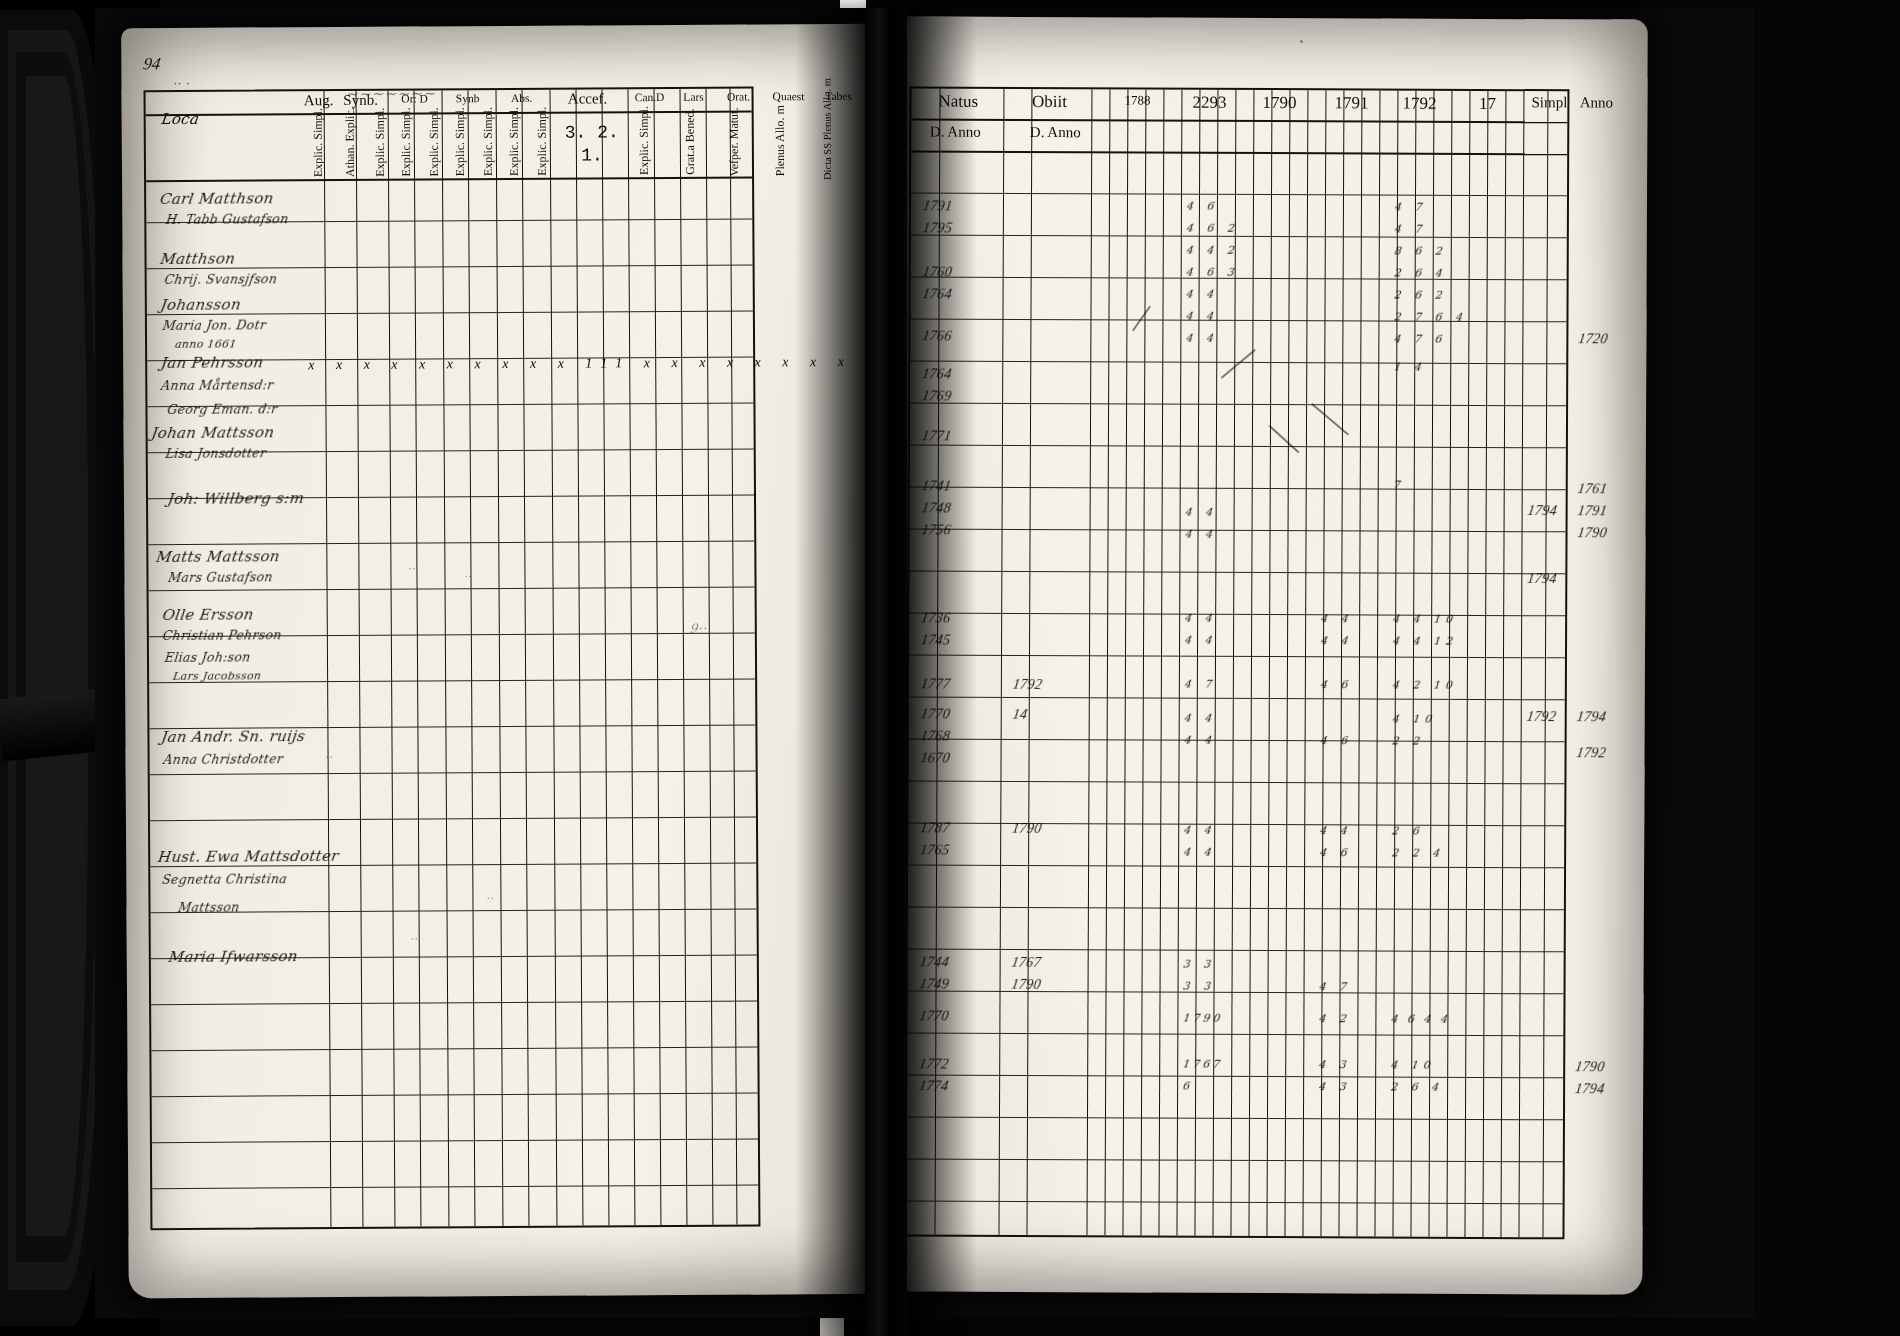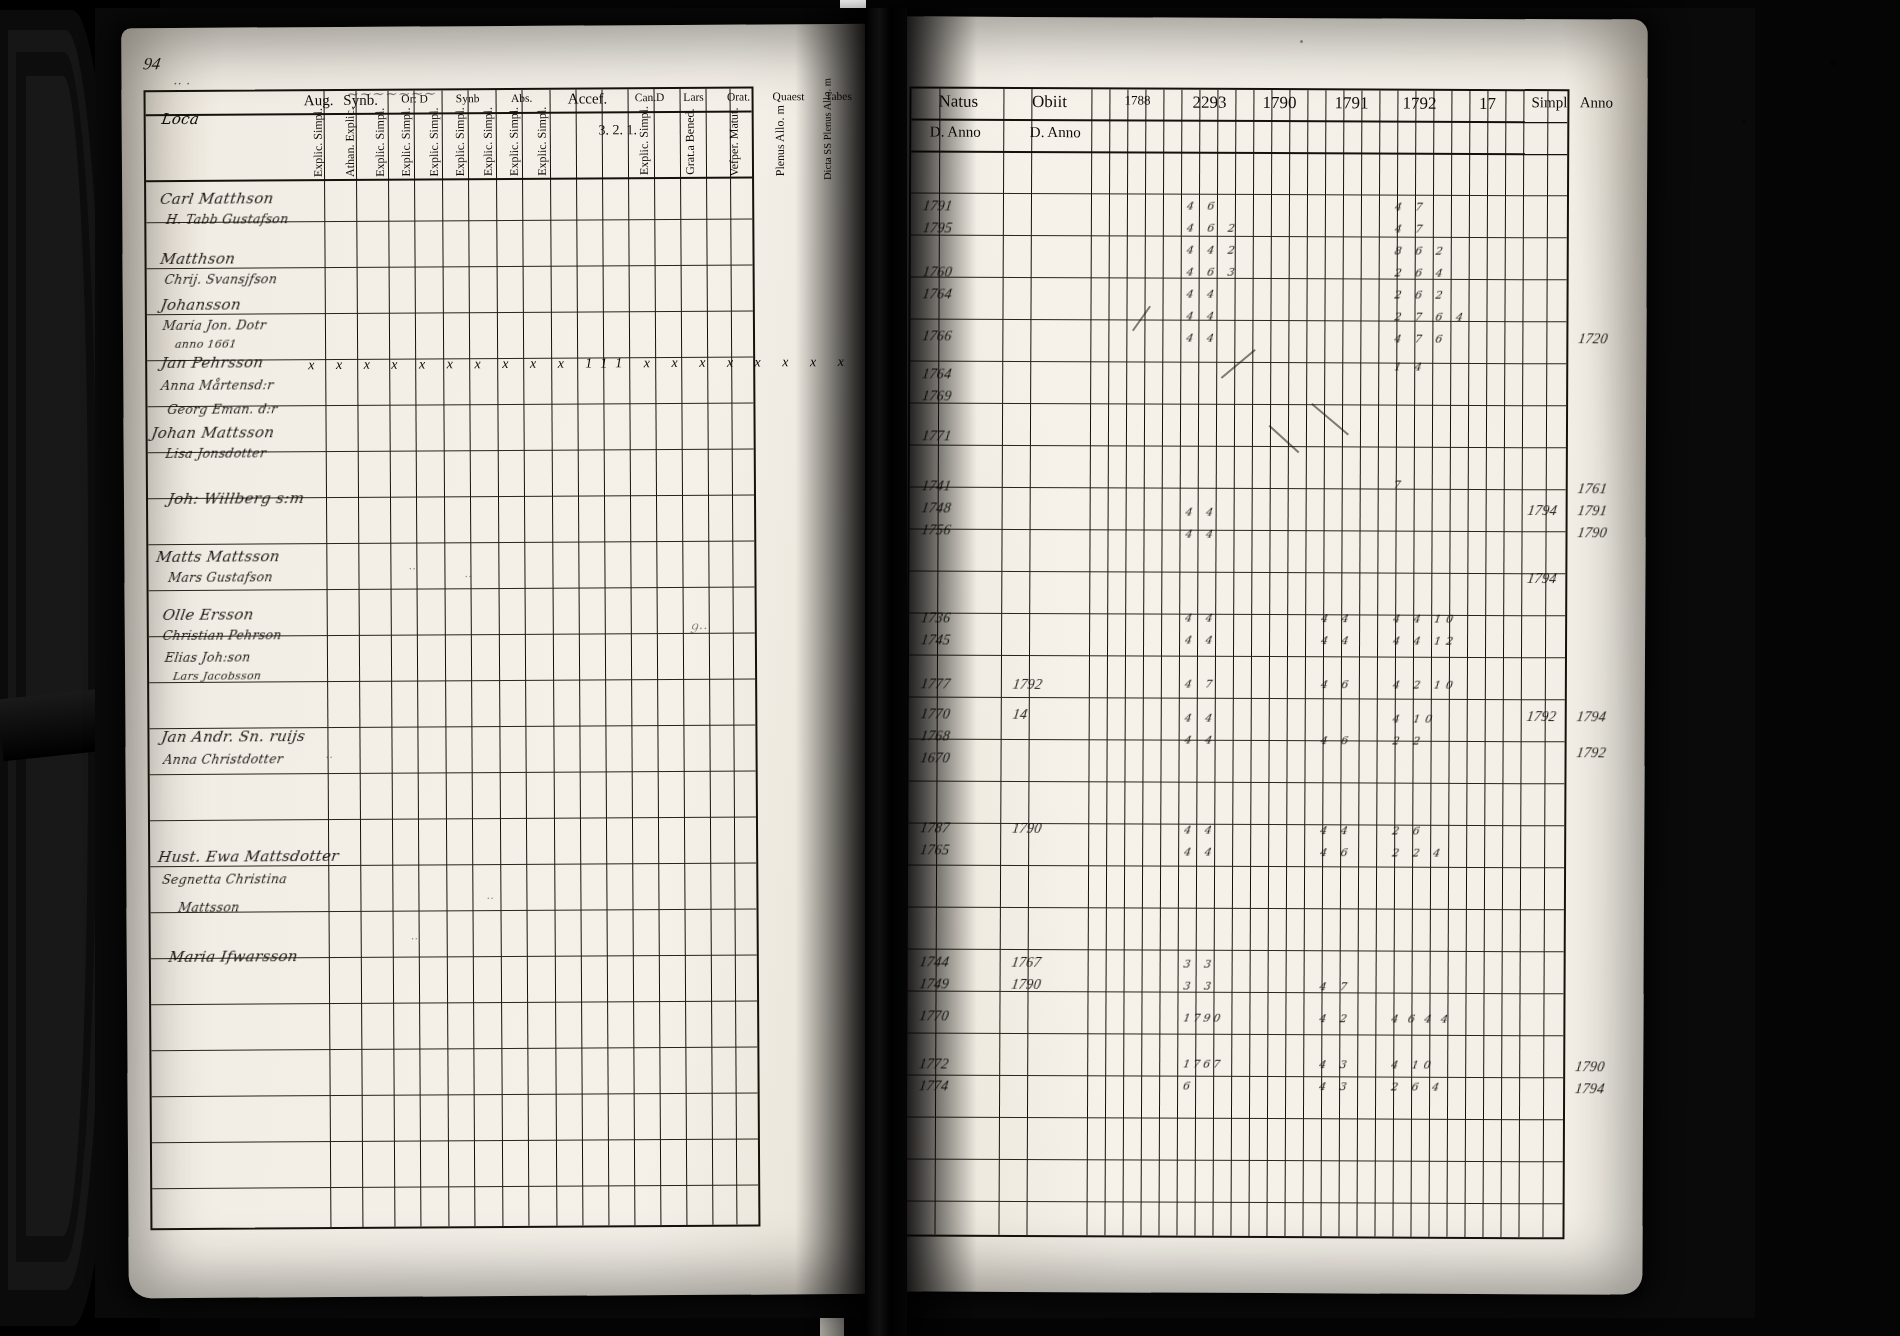--- a/index.html
+++ b/index.html
@@ -157,21 +157,21 @@
 
       <div class="vhd" style="left:190px;top:150px;">Explic. Simpl.</div>
       <div class="vhd" style="left:222px;top:150px;">Athan. Explic.</div>
       <div class="vhd" style="left:252px;top:150px;">Explic. Simpl.</div>
       <div class="vhd" style="left:278px;top:150px;">Explic. Simpl.</div>
       <div class="vhd" style="left:306px;top:150px;">Explic. Simpl.</div>
       <div class="vhd" style="left:332px;top:150px;">Explic. Simpl.</div>
       <div class="vhd" style="left:360px;top:150px;">Explic. Simpl.</div>
       <div class="vhd" style="left:386px;top:150px;">Explic. Simpl.</div>
       <div class="vhd" style="left:414px;top:150px;">Explic. Simpl.</div>
-      <div class="hd" style="left:466px;top:96px;width:60px;font-size:14px;line-height:1.25;">3. 2. 1.</div>
+      <div class="hd" style="left:440px;top:96px;width:60px;font-size:18px;line-height:1.25;font-family:Liberation Mono, monospace;">3. 2. 1.</div>
       <div class="vhd" style="left:516px;top:150px;">Explic. Simpl.</div>
       <div class="vhd" style="left:562px;top:150px;">Grat.a Bened.</div>
       <div class="vhd" style="left:606px;top:152px;">Vefper. Matut.</div>
       <div class="vhd" style="left:652px;top:152px;">Plenus Allo. m</div>
       <div class="vhd" style="left:700px;top:156px;font-size:10.5px;">Dicta SS Plenus Allo. m</div>
       <div class="vhd" style="left:746px;top:152px;">Exact Allo. m</div>
 
       <div class="hw blur" style="left:38px;top:162px;">Carl Matthson</div>
       <div class="hw sm blur" style="left:44px;top:184px;">H. Tabb Gustafson</div>
 

